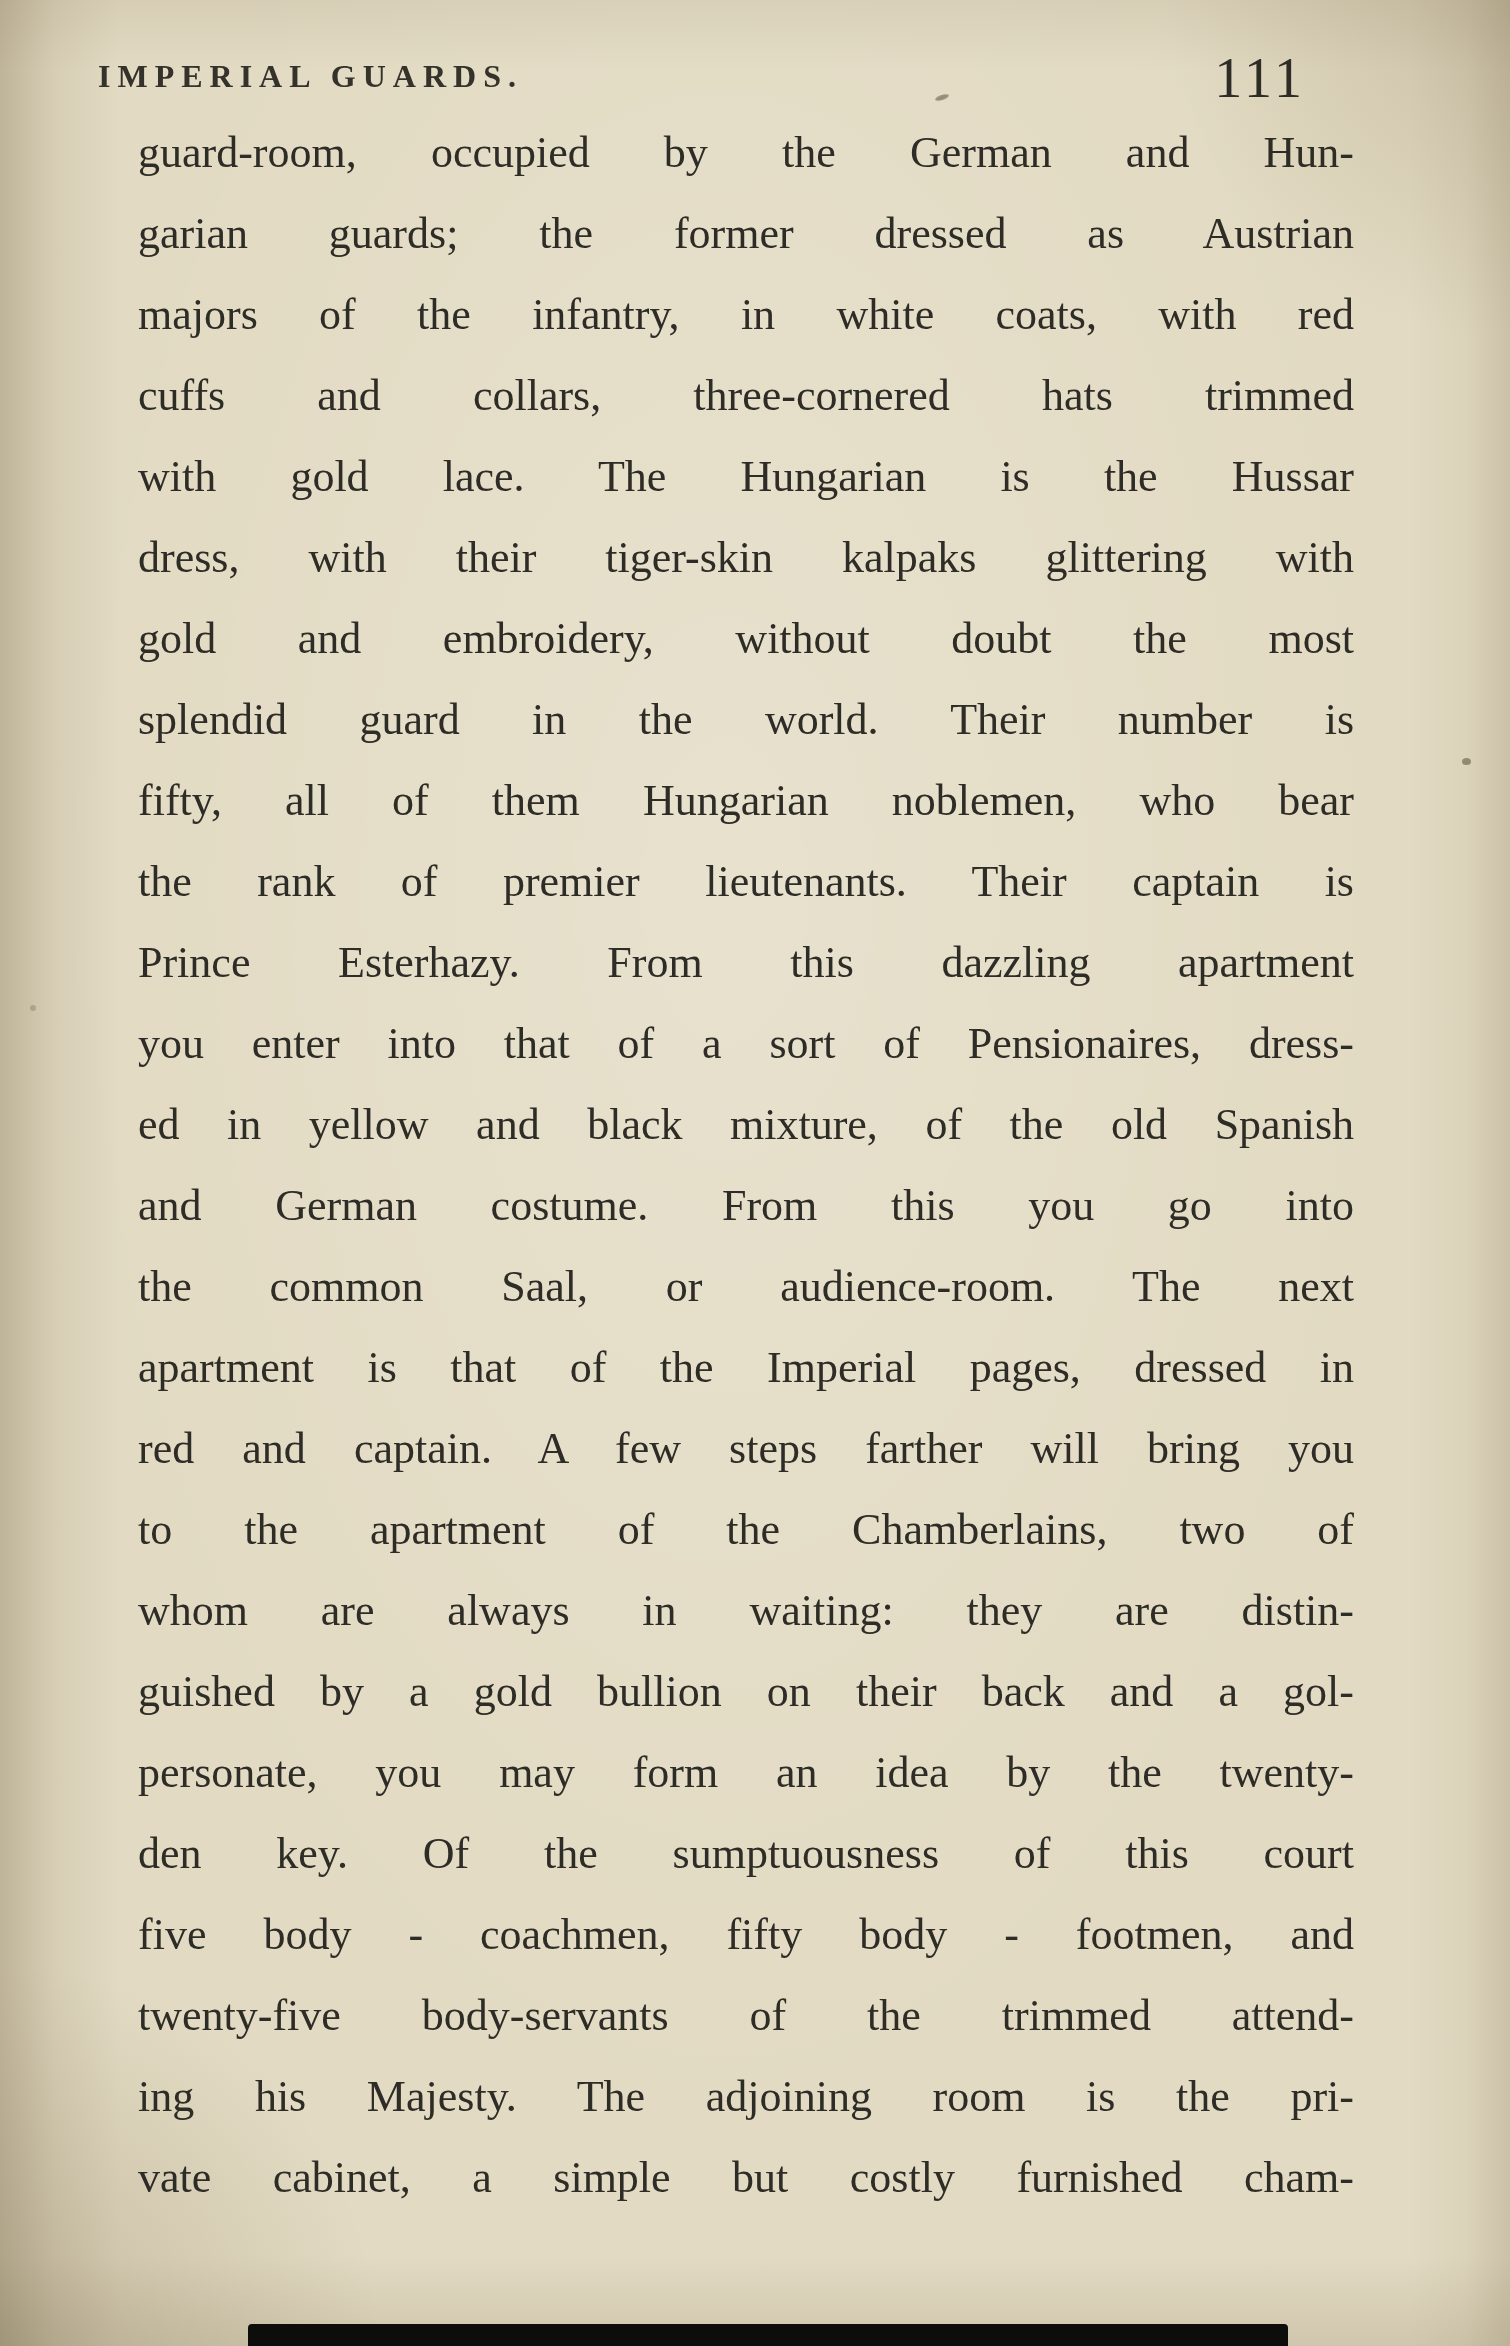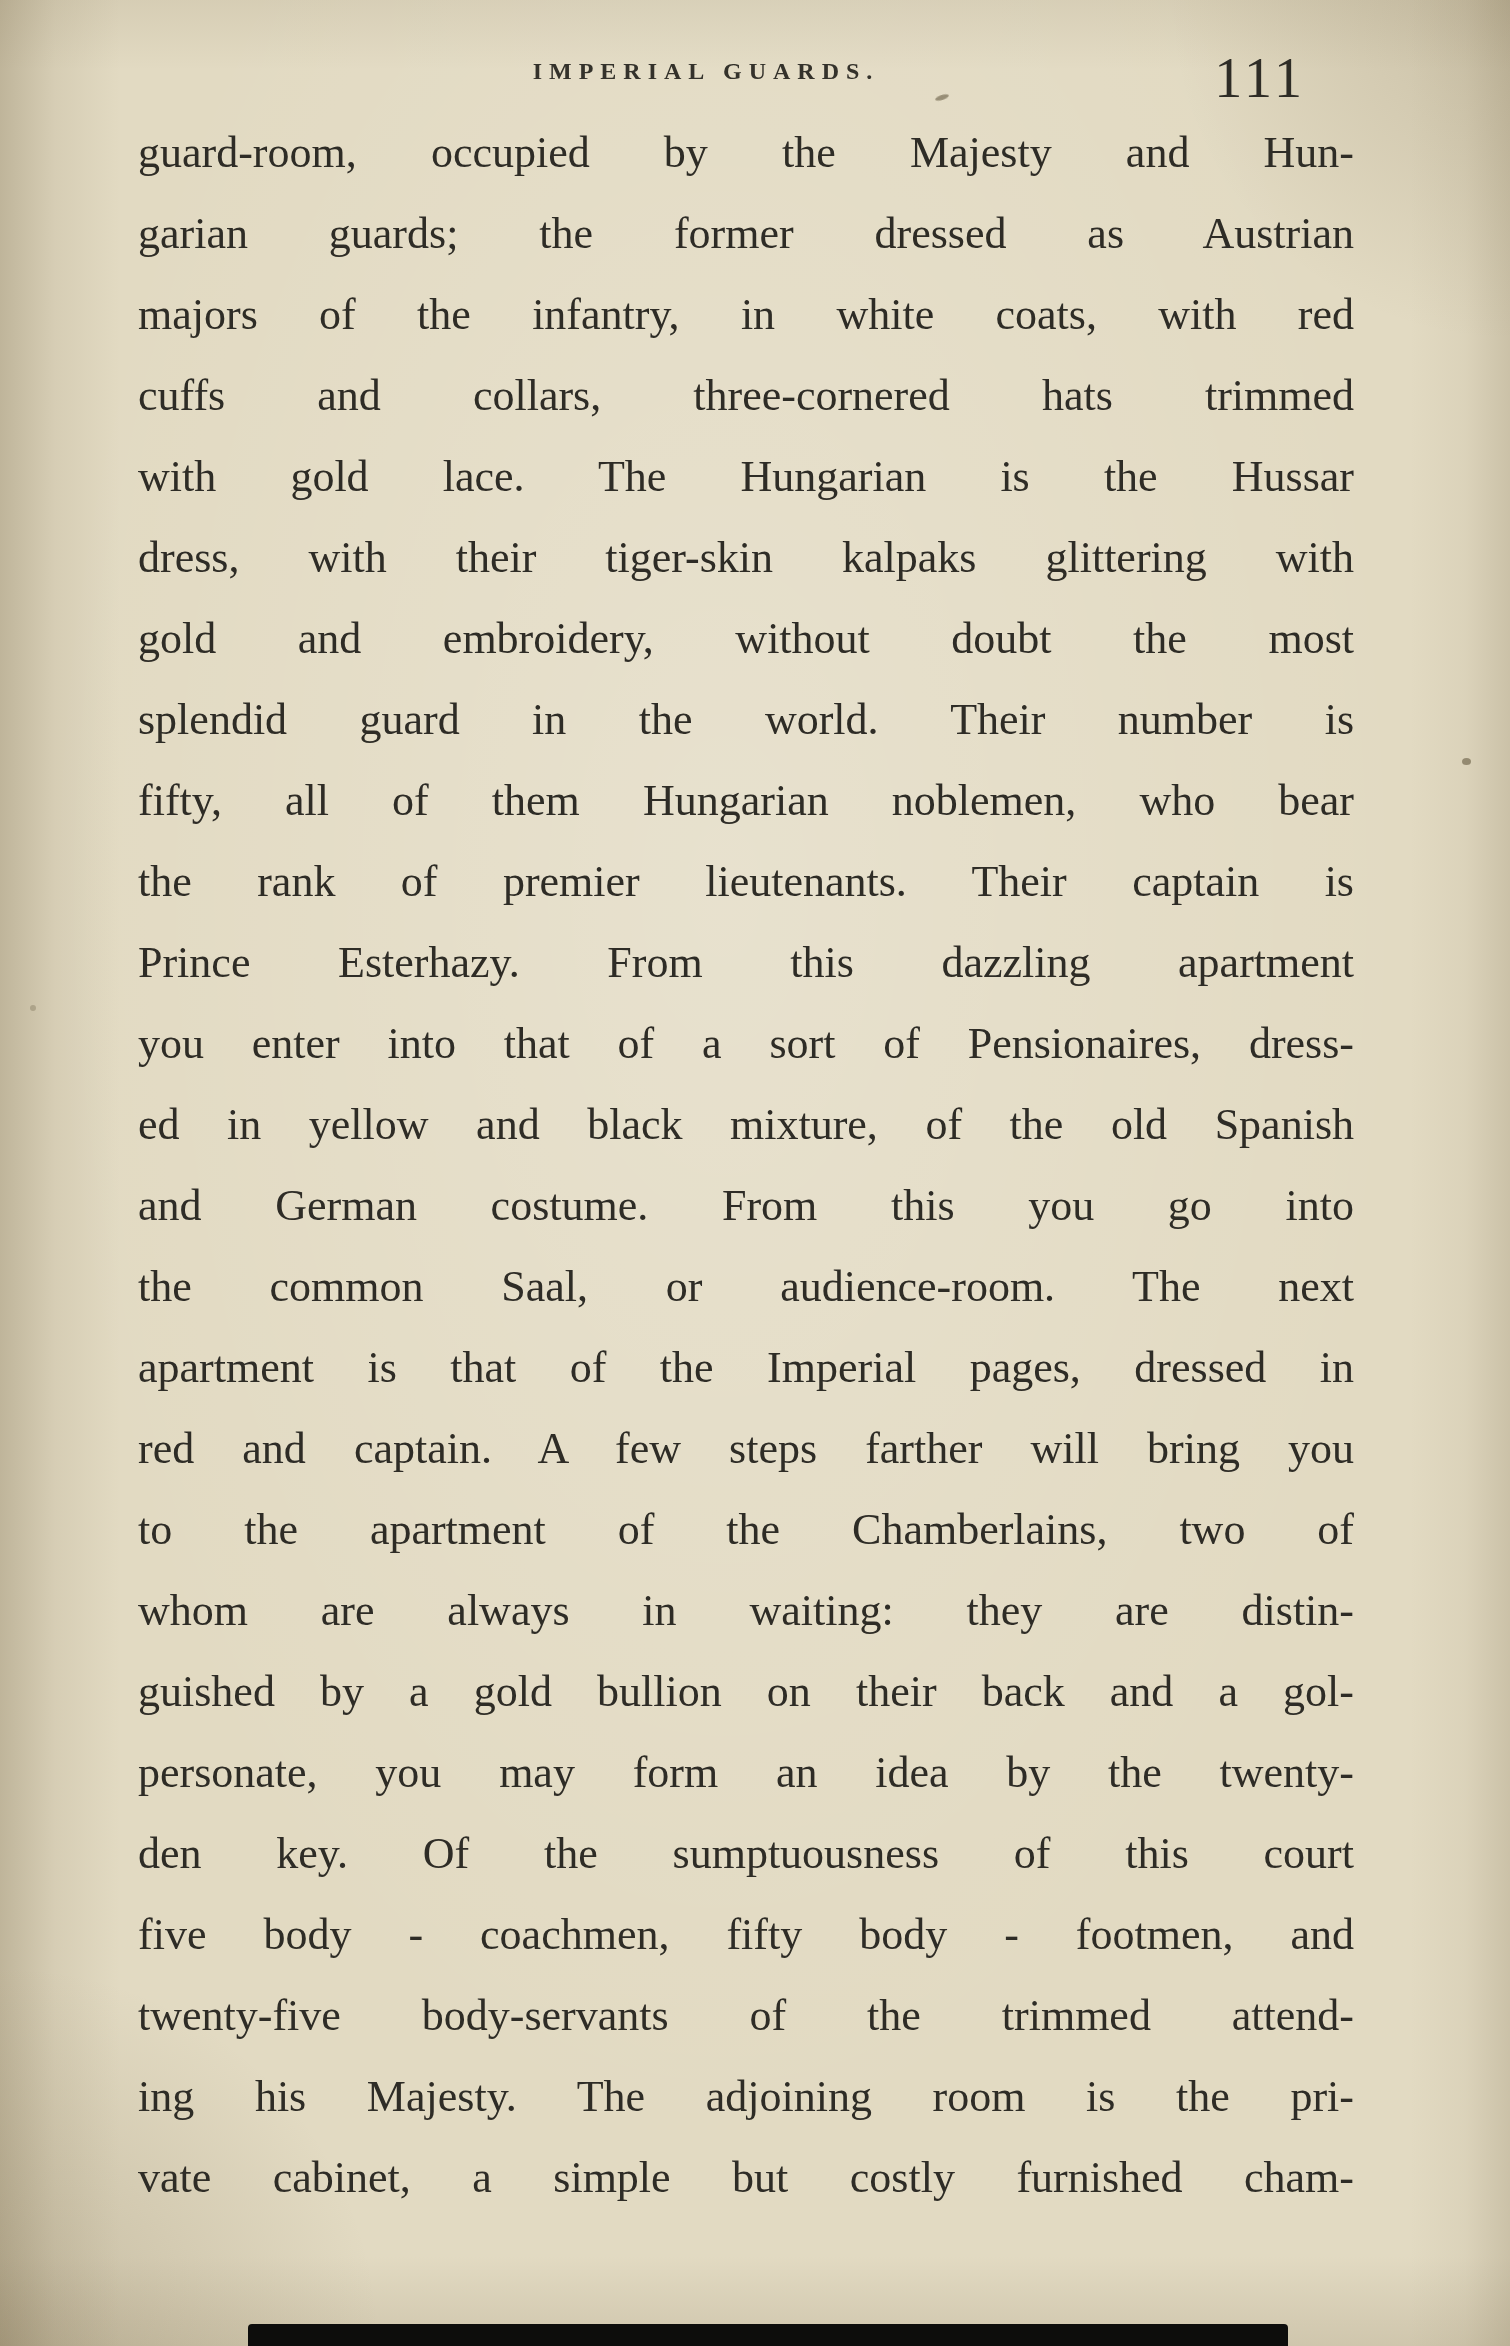--- a/index.html
+++ b/index.html
@@ -29,23 +29,22 @@
     left: 138px;
     width: 1216px;
     height: 70px;
   }
 
   .running-title {
     position: absolute;
     left: 0;
     right: 0;
     top: 8px;
-    text-align: center;
     transform: translateX(-40px);
-    font-size: 24px;
+    font-size: 32px;
     font-weight: bold;
     letter-spacing: 7px;
     color: #34322b;
   }
 
   .page-number {
     position: absolute;
     right: 48px;
     top: -4px;
     font-size: 56px;
@@ -95,21 +94,21 @@
 <body>
 
 <div class="page">
 
   <header class="page-header">
     <div class="running-title">IMPERIAL GUARDS.</div>
     <div class="page-number">111</div>
   </header>
 
   <main class="page-body">
-      <div class="line"><span>guard-room, occupied by the Majesty and Hun-</span></div>
+      <div class="line"><span>guard-room, occupied by the German and Hun-</span></div>
       <div class="line"><span>garian guards; the former dressed as Austrian</span></div>
       <div class="line"><span>majors of the infantry, in white coats, with red</span></div>
       <div class="line"><span>cuffs and collars, three-cornered hats trimmed</span></div>
       <div class="line"><span>with gold lace.  The Hungarian is the Hussar</span></div>
       <div class="line"><span>dress, with their tiger-skin </span><span class="it">kalpaks</span><span> glittering with</span></div>
       <div class="line"><span>gold and embroidery, without doubt the most</span></div>
       <div class="line"><span>splendid guard in the world.  Their number is</span></div>
       <div class="line"><span>fifty, all of them Hungarian noblemen, who bear</span></div>
       <div class="line"><span>the rank of premier lieutenants.  Their captain is</span></div>
       <div class="line"><span>Prince Esterhazy.  From this dazzling apartment</span></div>

